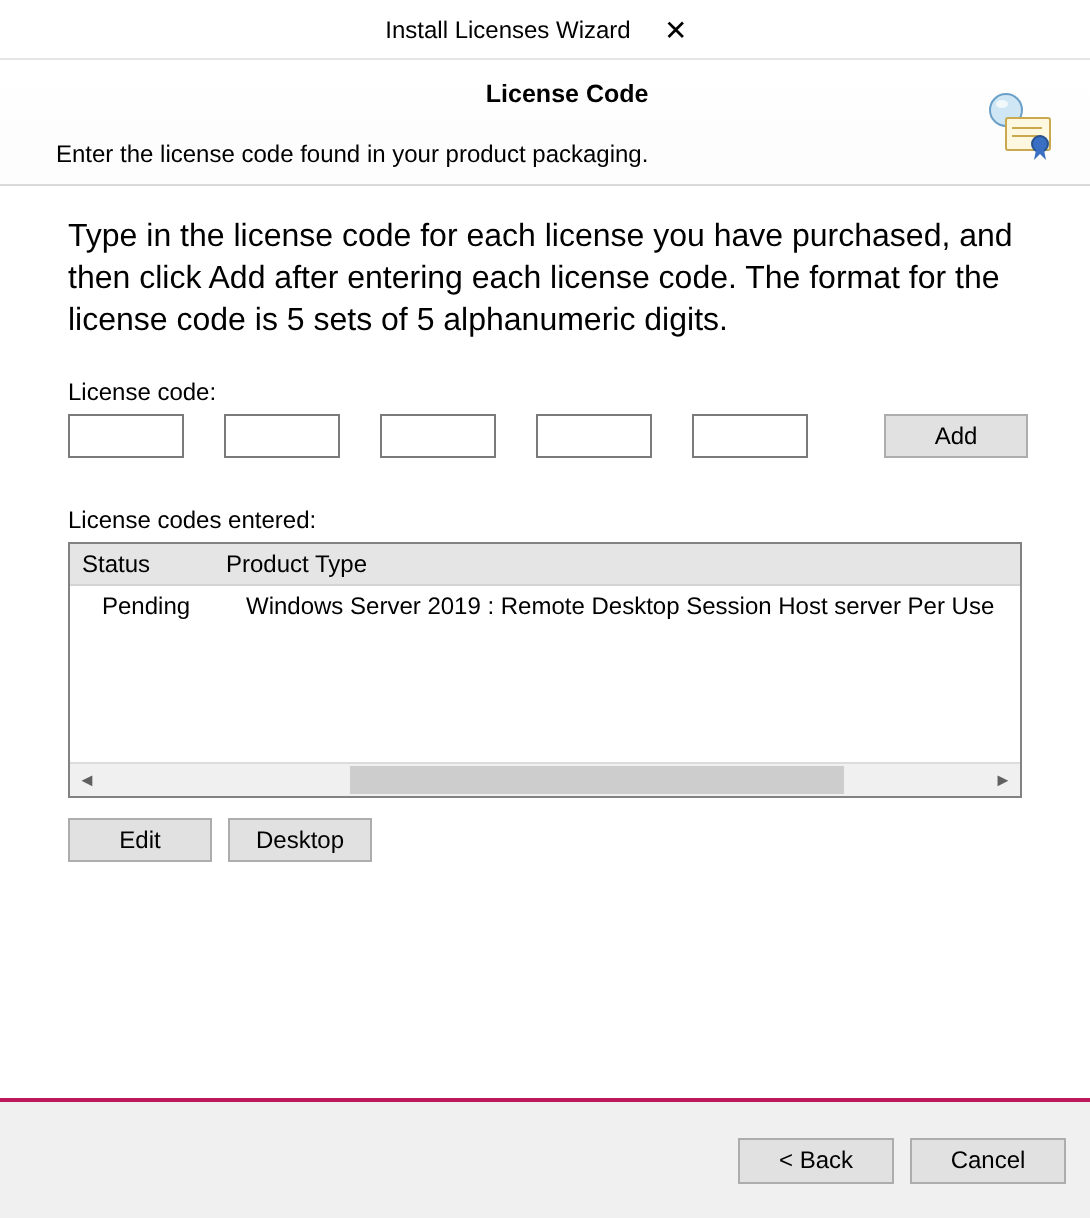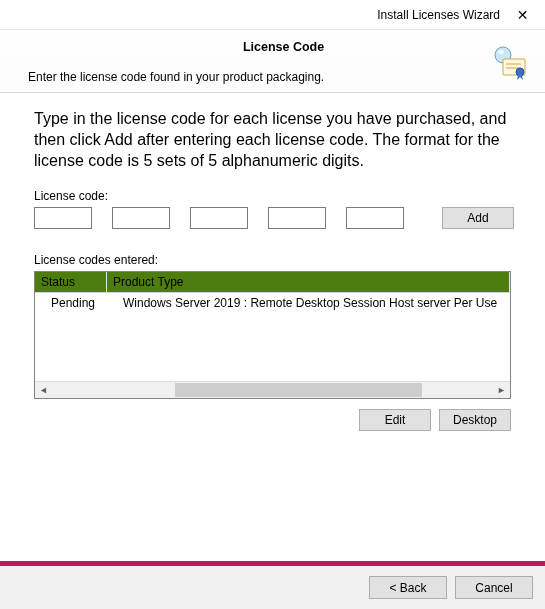--- a/index.html
+++ b/index.html
@@ -9,21 +9,21 @@
     font-family: "Segoe UI", Tahoma, sans-serif;
     font-size: 12px;
     background: #ffffff;
     color: #000;
     overflow: hidden;
   }
   .titlebar {
     height: 30px;
     display: flex;
     align-items: center;
-    justify-content: flex-end;
+    justify-content: center;
     padding-left: 8px;
     border-bottom: 1px solid #e5e5e5;
   }
   .titlebar-title { font-size: 12px; }
   .titlebar-close {
     width: 45px; height: 30px;
     display: flex; align-items: center; justify-content: center;
     font-size: 14px;
     font-family: Arial, sans-serif;
   }
@@ -91,21 +91,21 @@
     border: 1px solid #828282;
     height: 128px;
     display: flex;
     flex-direction: column;
     margin-bottom: 10px;
     background: #fff;
   }
   .list-header {
     display: flex;
     border-bottom: 1px solid #d4d4d4;
-    background: #4d7c0f;
+    background: #e5e5e5;
     font-size: 12px;
   }
   .list-header .col {
     padding: 3px 6px;
     border-right: 1px solid #e5e5e5;
   }
   .col-status { width: 72px; }
   .col-type { flex: 1; }
   .list-body { flex: 1; overflow: hidden; margin-left: 10px; }
   .list-row {
@@ -132,29 +132,29 @@
     position: relative;
     background: #f0f0f0;
   }
   .hscroll .thumb {
     position: absolute;
     left: 28%; width: 56%; top: 1px; bottom: 1px;
     background: #cdcdcd;
   }
   .row-buttons {
     display: flex;
-    justify-content: flex-end;
+    justify-content: flex-start;
     gap: 8px;
     margin-bottom: 8px;
   }
   .footer {
     position: absolute;
     left: 0; right: 0; bottom: 0;
-    height: 48px;
-    border-top: 5px solid #be185d;
+    height: 60px;
+    border-top: 2px solid #be185d;
     background: #f0f0f0;
     display: flex;
     align-items: center;
     justify-content: flex-end;
     gap: 8px;
     padding: 0 12px;
   }
   .footer .btn { min-width: 78px; height: 23px; }
 </style>
 </head>

